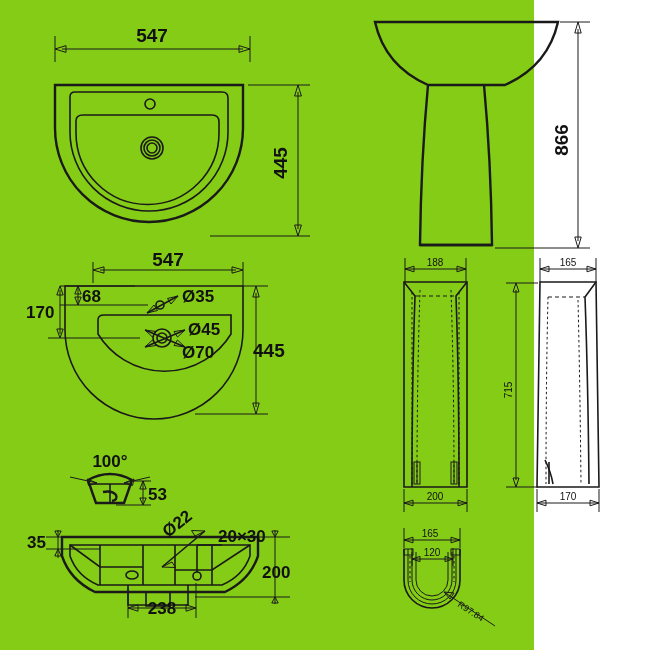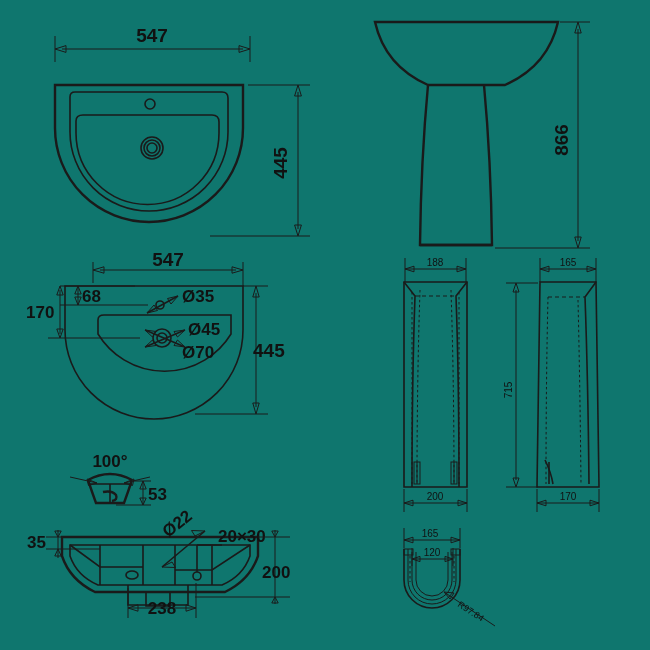--- a/index.html
+++ b/index.html
@@ -1,18 +1,18 @@
 <!DOCTYPE html>
 <html><head>
 <meta charset="utf-8">
 <style>
   html,body{margin:0;padding:0;background:#ffffff;}
   body{width:650px;height:650px;overflow:hidden;
        font-family:"Liberation Sans", sans-serif;color:#000;}
-  #sheet{position:relative;width:650px;height:650px;background:#0f766e;}
+  #sheet{position:relative;width:534px;height:650px;background:#84cc16;}
   svg{display:block;}
   .ln{stroke:#1a1a1a;fill:none;}
   .thick{stroke-width:2.4;}
   .med{stroke-width:1.6;}
   .thin{stroke-width:1;}
   .dash{stroke-dasharray:4 3;}
   .dashf{stroke-dasharray:2.5 2.5;}
   .dim{stroke:#1a1a1a;stroke-width:1;fill:none;}
   .dimtxt{font-family:"Liberation Sans", sans-serif;fill:#111;}
   .big{font-size:19px;font-weight:bold;}

